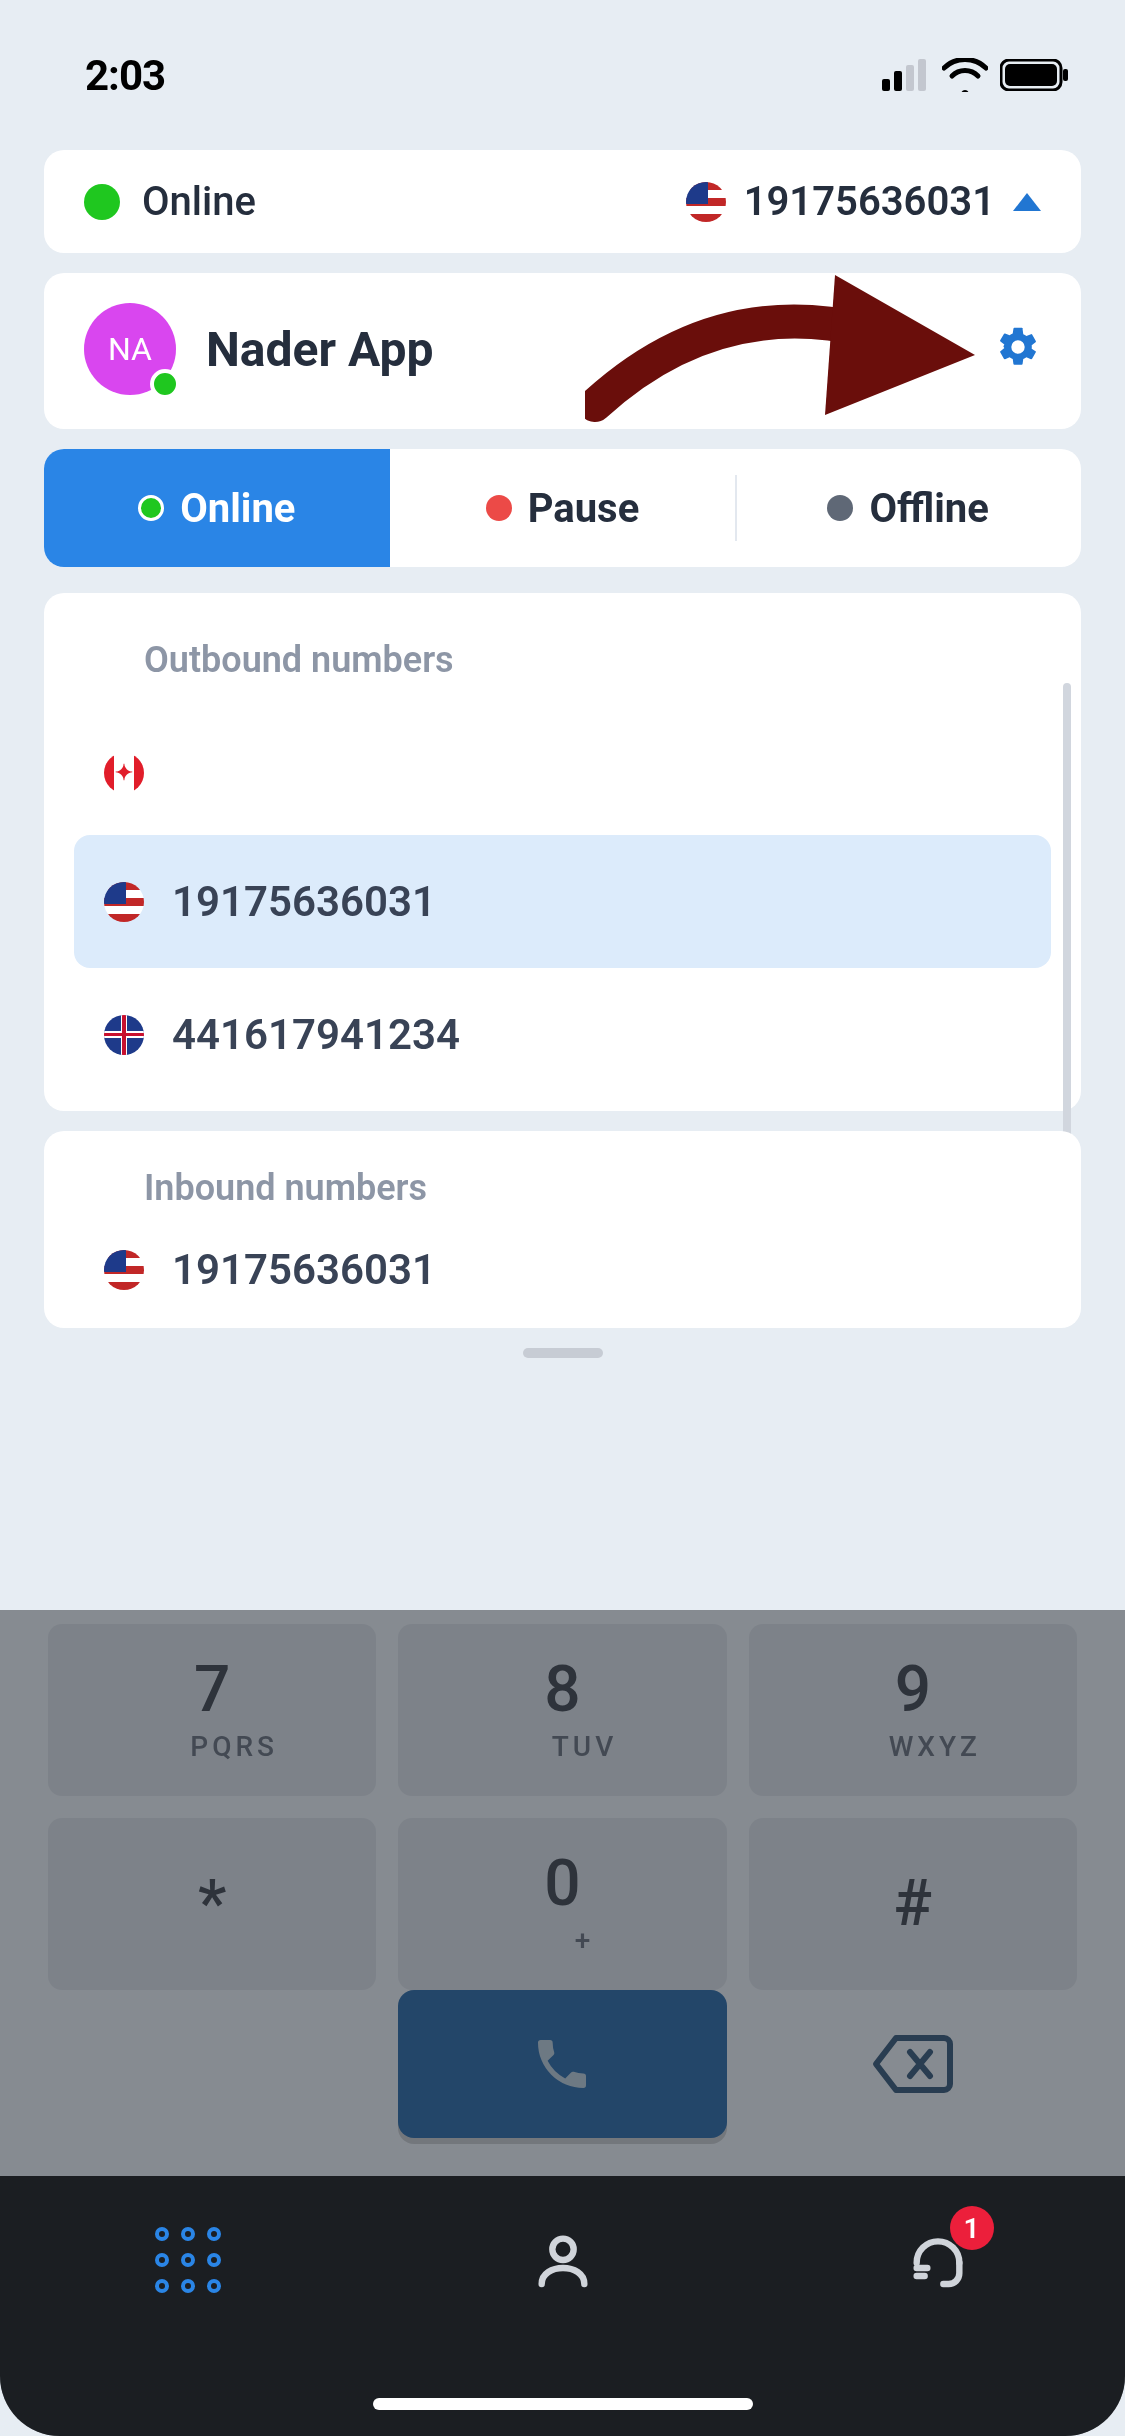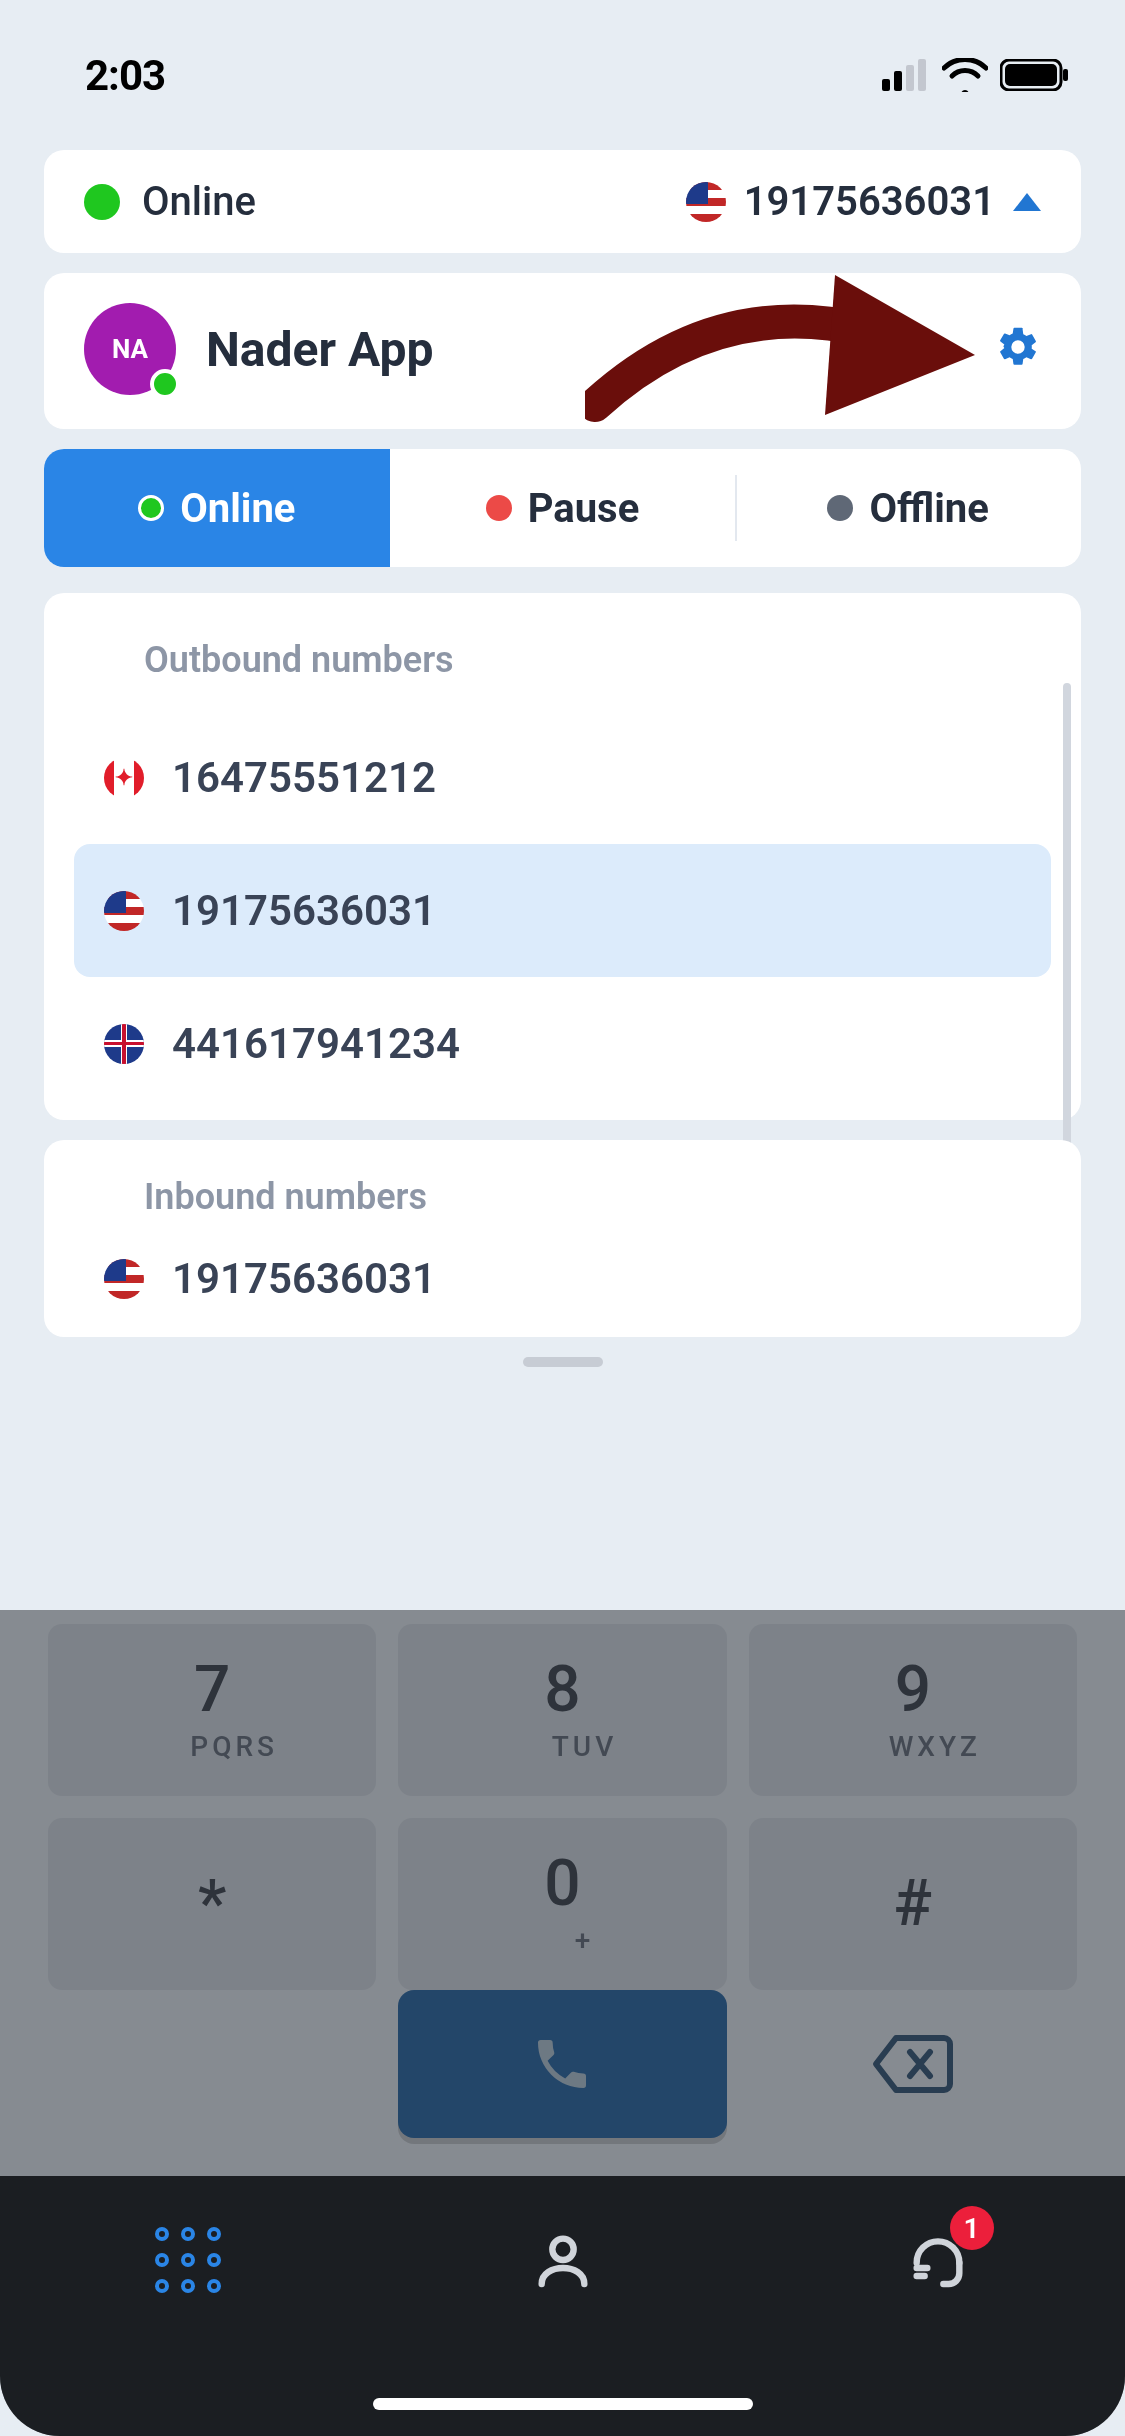--- a/index.html
+++ b/index.html
@@ -75,23 +75,23 @@
 
   
   .profile-row {
     display:flex; align-items:center; justify-content:space-between;
     padding: 30px 40px 34px 40px;
   }
   .profile-left { display:flex; align-items:center; gap: 30px; }
   .avatar-wrap { position: relative; width: 92px; height: 92px; }
   .avatar {
     width: 92px; height: 92px; border-radius: 50%;
-    background: #a21caf;
+    background: #d946ef;
     display:flex; align-items:center; justify-content:center;
-    color: #fff; font-size: 26px; font-weight: 700;
+    color: #fff; font-size: 32px; font-weight: 400;
   }
   .presence {
     position:absolute; bottom: -4px; right: -4px;
     width: 30px; height: 30px; border-radius: 50%;
     background: #1fc71f; border: 4px solid #fff;
   }
   .profile-name { font-size: 48px; font-weight: 700; color:#252e3d; }
   .gear { color:#2176d2; }
 
   
@@ -327,21 +327,20 @@
     </div>
   </div>
 
   <div class="card list-card">
     <div class="section-title">Outbound numbers</div>
     <div class="list-inner">
       <div class="num-row">
         <span class="flag ca">
             <span class="leaf">✦</span>
           </span>
-        <span>16475551212</span>
       </div>
       <div class="num-row selected">
         <span class="flag us"></span>
         <span>19175636031</span>
       </div>
       <div class="num-row">
         <span class="flag uk">
             <span class="cross1"></span>
             <span class="cross2"></span>
           </span>

